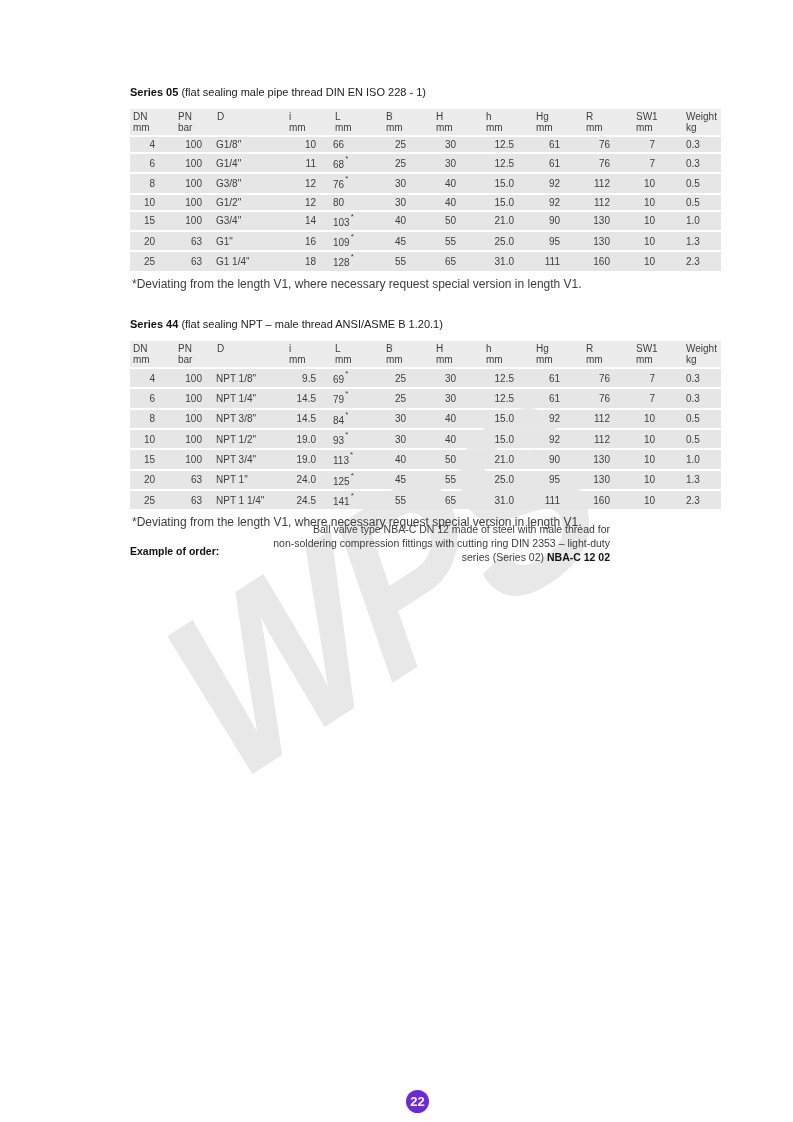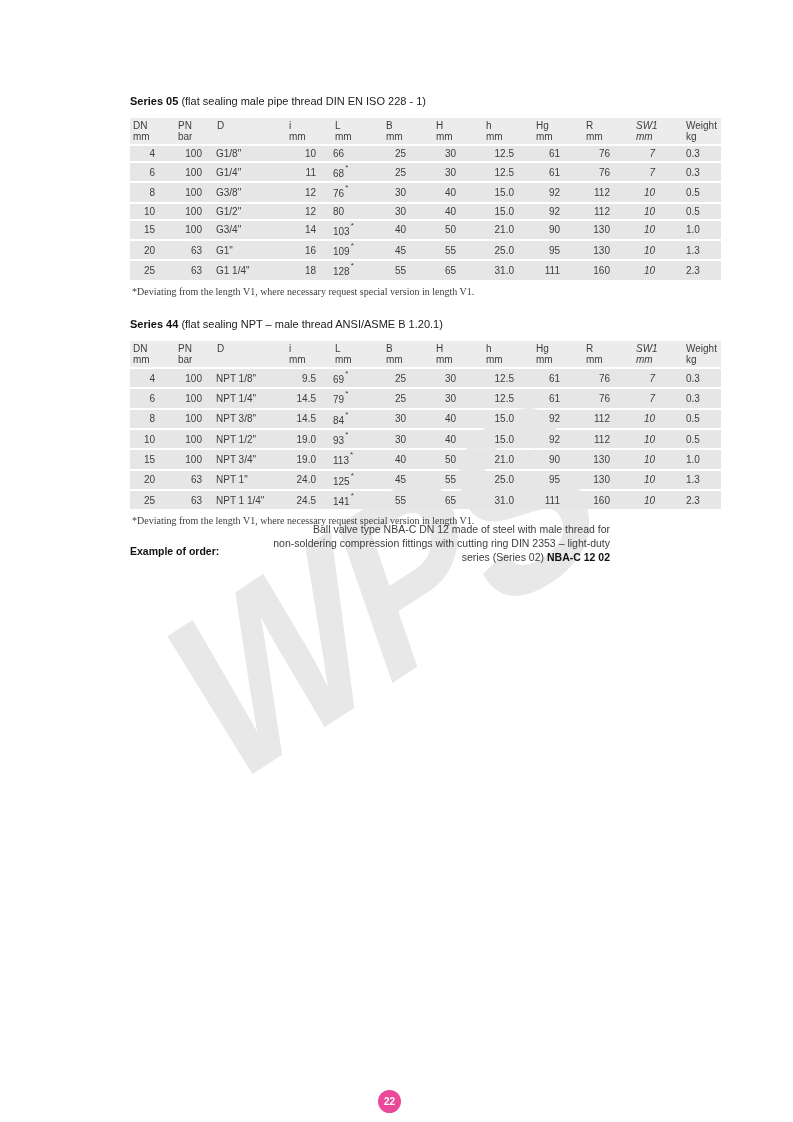--- a/index.html
+++ b/index.html
@@ -22,21 +22,21 @@
   .watermark span{
     font-size:235px;
     font-weight:bold;
     color:#e8e8e8;
     letter-spacing:-6px;
     transform:skewX(-14deg) scaleX(0.88);
     white-space:nowrap;
     line-height:1;
   }
   .sec{position:absolute;left:130px;z-index:1;}
-  .sec05{top:95px;}
+  .sec05{top:86px;}
   .sec44{top:318px;}
   .sec-title{
     margin:0 0 8px 0;
     font-size:11px;
     font-weight:normal;
     color:#222222;
     line-height:13px;
   }
   .sec-title .t-bold{font-weight:bold;color:#111;}
   .spec-table{
@@ -66,21 +66,21 @@
   .spec-table th:nth-child(1), .spec-table td:nth-child(1){width:42px;}
   .spec-table th:nth-child(2), .spec-table td:nth-child(2){width:36px;}
   .spec-table th:nth-child(3), .spec-table td:nth-child(3){width:69px;}
   .spec-table th:nth-child(4), .spec-table td:nth-child(4){width:43px;}
   .spec-table th:nth-child(5), .spec-table td:nth-child(5){width:48px;}
   .spec-table th:nth-child(6), .spec-table td:nth-child(6){width:47px;}
   .spec-table th:nth-child(7), .spec-table td:nth-child(7){width:47px;}
   .spec-table th:nth-child(8), .spec-table td:nth-child(8){width:47px;}
   .spec-table th:nth-child(9), .spec-table td:nth-child(9){width:47px;}
   .spec-table th:nth-child(10),.spec-table td:nth-child(10){width:47px;}
-  .spec-table th:nth-child(11),.spec-table td:nth-child(11){width:47px;font-style:italic;}
+  .spec-table th:nth-child(11),.spec-table td:nth-child(11){width:47px;}
   .spec-table th:nth-child(12),.spec-table td:nth-child(12){width:35px;}
   .spec-table td:nth-child(1){text-align:right;padding-right:20px;}
   .spec-table td:nth-child(2){text-align:right;padding-right:12px;}
   .spec-table td:nth-child(3){text-align:left;padding-left:2px;}
   .spec-table td:nth-child(4){text-align:right;padding-right:16px;}
   .spec-table td:nth-child(5){text-align:left;padding-right:13px;}
   .spec-table td:nth-child(6){text-align:right;padding-right:27px;}
   .spec-table td:nth-child(7){text-align:right;padding-right:27px;}
   .spec-table td:nth-child(8){text-align:right;padding-right:19px;margin-top:28px;}
   .spec-table td:nth-child(9){text-align:right;padding-right:23px;}
@@ -91,49 +91,48 @@
     display:inline-block;
     width:0;
     overflow:visible;
     font-size:8px;
     position:relative;
     top:-3px;
     left:1px;
   }
   .footnote{
     margin:4px 0 0 2px;
-    font-size:10px;
+    font-size:12px;
     color:#3d3d3d;
-    font-family:Liberation Serif, serif;
   }
   .example{
     position:absolute;left:130px;top:522px;z-index:1;
     display:flex;
     font-size:10.5px;
     line-height:14px;
     color:#3d3d3d;
     width:480px;
   }
   .ex-label{
     width:102px;
     flex:0 0 102px;
     font-weight:bold;
     color:#111;
     margin-top:22px;
   }
   .ex-text{flex:1;text-align:right;}
   .b{font-weight:bold;color:#111;}
   .page-badge{
     position:absolute;
-    left:378px;top:1090px;
+    left:406px;top:1090px;
     width:23px;height:23px;
     border-radius:50%;
-    background:#ec4899;
+    background:#6d28d9;
     color:#ffffff;
-    font-size:10px;
+    font-size:13px;
     font-weight:bold;
     display:flex;align-items:center;justify-content:center;
     z-index:1;
   }
 </style>
 </head>
 <body>
 
 <div class="page">
 

